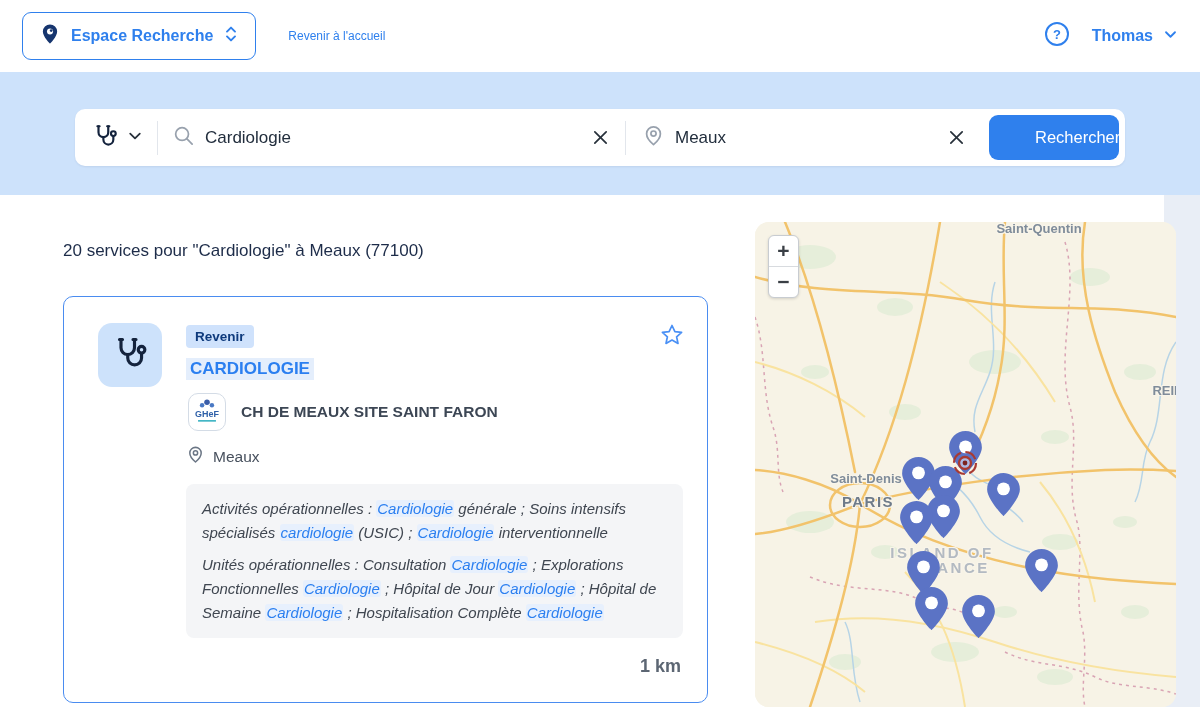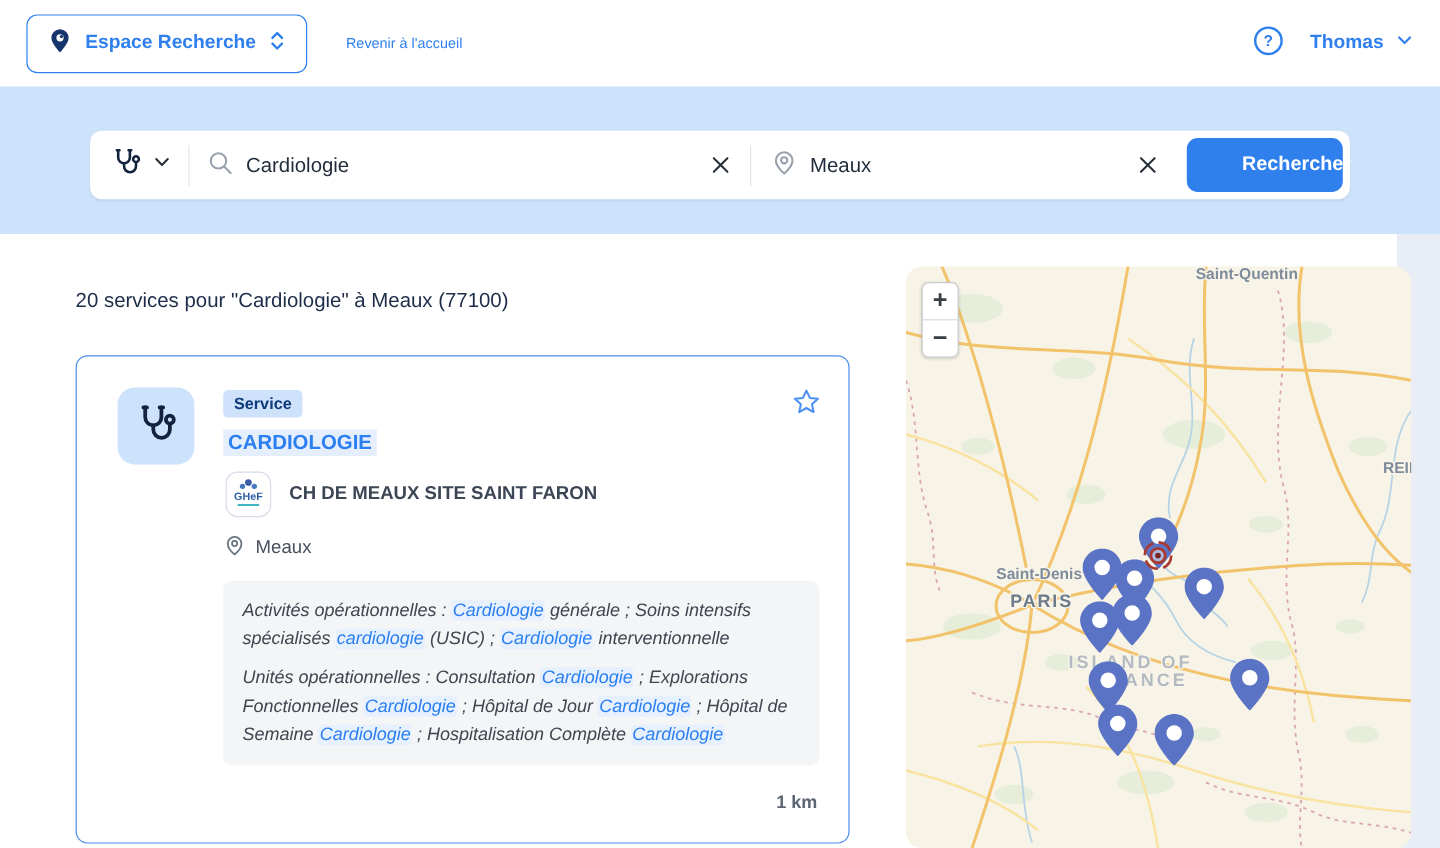--- a/index.html
+++ b/index.html
@@ -18,40 +18,40 @@
   
   .search-band { position:absolute; left:0; top:72px; width:1200px; height:123px; background:#cde2fb; }
   .search-bar { position:absolute; left:75px; top:37px; width:1050px; height:57px; background:#fff; border-radius:10px; display:flex; align-items:center; box-shadow:0 1px 2px rgba(20,40,80,.08); }
   .category-btn { display:flex; align-items:center; gap:9px; padding:0 14px 0 17px; cursor:pointer; height:100%; }
   .vdiv { width:1px; height:34px; background:#e2e6ec; flex:none; }
   .seg { display:flex; align-items:center; height:100%; }
   .seg-kw { flex:1; padding:0 14px 0 14px; gap:10px; }
   .seg-loc { width:355px; padding:0 14px 0 16px; gap:10px; }
   .seg input { border:none; outline:none; flex:1; font-family:"Liberation Sans",sans-serif; font-size:17px; font-weight:500; color:#222e3d; background:transparent; min-width:0; }
   .clear-btn { flex:none; width:22px; height:22px; display:flex; align-items:center; justify-content:center; cursor:pointer; }
-  .search-btn { flex:none; width:130px; height:45px; margin:0 6px 0 8px; background:#2f80ed; color:#fff; border:none; border-radius:9px; font-family:"Liberation Sans",sans-serif; font-size:16.5px; font-weight:700; cursor:pointer;padding-left:46px; }
+  .search-btn { flex:none; width:130px; height:45px; margin:0 6px 0 8px; background:#2f80ed; color:#fff; border:none; border-radius:9px; font-family:"Liberation Sans",sans-serif; font-size:16.5px; font-weight:400; cursor:pointer;padding-left:46px; }
 
   
   .results-summary { position:absolute; left:63px; top:241px; font-size:17px; font-weight:500; color:#1d2c49; }
 
   .result-card { position:absolute; left:63px; top:296px; width:645px; height:407px; background:#fff; border:1px solid #4a8cf0; border-radius:10px; }
   .card-avatar { position:absolute; left:34px; top:26px; width:64px; height:64px; background:#cde2fb; border-radius:14px; display:flex; align-items:center; justify-content:center; }
   .card-badge { position:absolute; left:122px; top:28px; background:#cfe2fc; color:#0e3a7c; font-size:13.5px; font-weight:700; padding:4px 9px; border-radius:4px; }
   .card-title { position:absolute; left:122px; top:61px; font-size:17px; font-weight:700; color:#2b7ff0; background:#e4eefc; padding:1px 4px; cursor:pointer; }
   .star-btn { position:absolute; right:23px; top:26px; cursor:pointer; }
   .org-row { position:absolute; left:124px; top:96px; display:flex; align-items:center; gap:15px; }
   .org-logo { width:38px; height:38px; border:1px solid #d4dce6; border-radius:10px; background:#fff; display:flex; align-items:center; justify-content:center; }
   .org-name { font-size:15.5px; font-weight:700; color:#3c4654; }
   .city-row { position:absolute; left:122px; top:148px; display:flex; align-items:center; gap:8px; }
   .city-name { font-size:15.5px; color:#47505d; }
   .desc-box { position:absolute; left:122px; top:187px; width:497px; background:#f4f5f7; border-radius:8px; padding:13px 16px;font-style:italic; }
   .desc-para { font-size:15px; line-height:24px; color:#3f4650; }
   .desc-para + .desc-para { margin-top:8px; }
   .hl { color:#2b7ff0; background:#e7f0fd; border-radius:3px; padding:0 1px; cursor:pointer; }
-  .distance { position:absolute; right:26px; bottom:25px; font-size:15px; font-weight:700; color:#5c6673; }
+  .distance { position:absolute; right:26px; bottom:25px; font-size:18px; font-weight:700; color:#5c6673; }
 
   
   .right-gutter { position:absolute; left:1164px; top:195px; width:36px; height:512px; background:#e9eef6; }
   .map-panel { position:absolute; left:755px; top:222px; width:421px; height:485px; border-radius:14px; overflow:hidden; background:#f7f3e6; }
   .map-roads { position:absolute; left:0; top:0; }
   .map-label { position:absolute; transform:translate(-50%,-50%); white-space:nowrap; z-index:2;
                text-shadow:-1px -1px 0 #f9f5ea,1px -1px 0 #f9f5ea,-1px 1px 0 #f9f5ea,1px 1px 0 #f9f5ea; }
   .map-label.town { font-size:13px; font-weight:700; color:#7f8c9a; }
   .map-label.city { font-size:15px; font-weight:700; letter-spacing:1.5px; color:#6e7b8a; }
   .map-label.region { font-size:15px; font-weight:700; letter-spacing:2.5px; color:#b3bac2; }
@@ -159,21 +159,21 @@
   <div class="card-avatar">
     <span>
       <svg width="36" height="36" viewBox="0 0 24 24" fill="none" stroke="#14233d" stroke-width="2.1" stroke-linecap="round" stroke-linejoin="round">
           <path d="M6 3v5.5a4.5 4.5 0 0 0 9 0V3"></path>
           <path d="M5 3h2M14 3h2"></path>
           <path d="M10.5 13v2.3a4.6 4.6 0 0 0 9.2 0v-3"></path>
           <circle cx="19.7" cy="9.8" r="2.2"></circle>
         </svg>
     </span>
   </div>
-  <span class="card-badge">Service</span>
+  <span class="card-badge">Revenir</span>
   <a class="card-title">CARDIOLOGIE</a>
   <span class="star-btn">
     <svg width="24" height="24" viewBox="0 0 24 24" fill="none" stroke="#4a90f5" stroke-width="1.7" stroke-linejoin="round">
         <path d="M12 2.5l2.9 6.1 6.7.7-5 4.5 1.4 6.6L12 17l-6 3.4 1.4-6.6-5-4.5 6.7-.7z"></path>
       </svg>
   </span>
   <div class="org-row">
     <span class="org-logo">
       <svg width="34" height="34" viewBox="0 0 38 38">
           <circle cx="19" cy="8" r="3.1" fill="#3a5da8"></circle>

